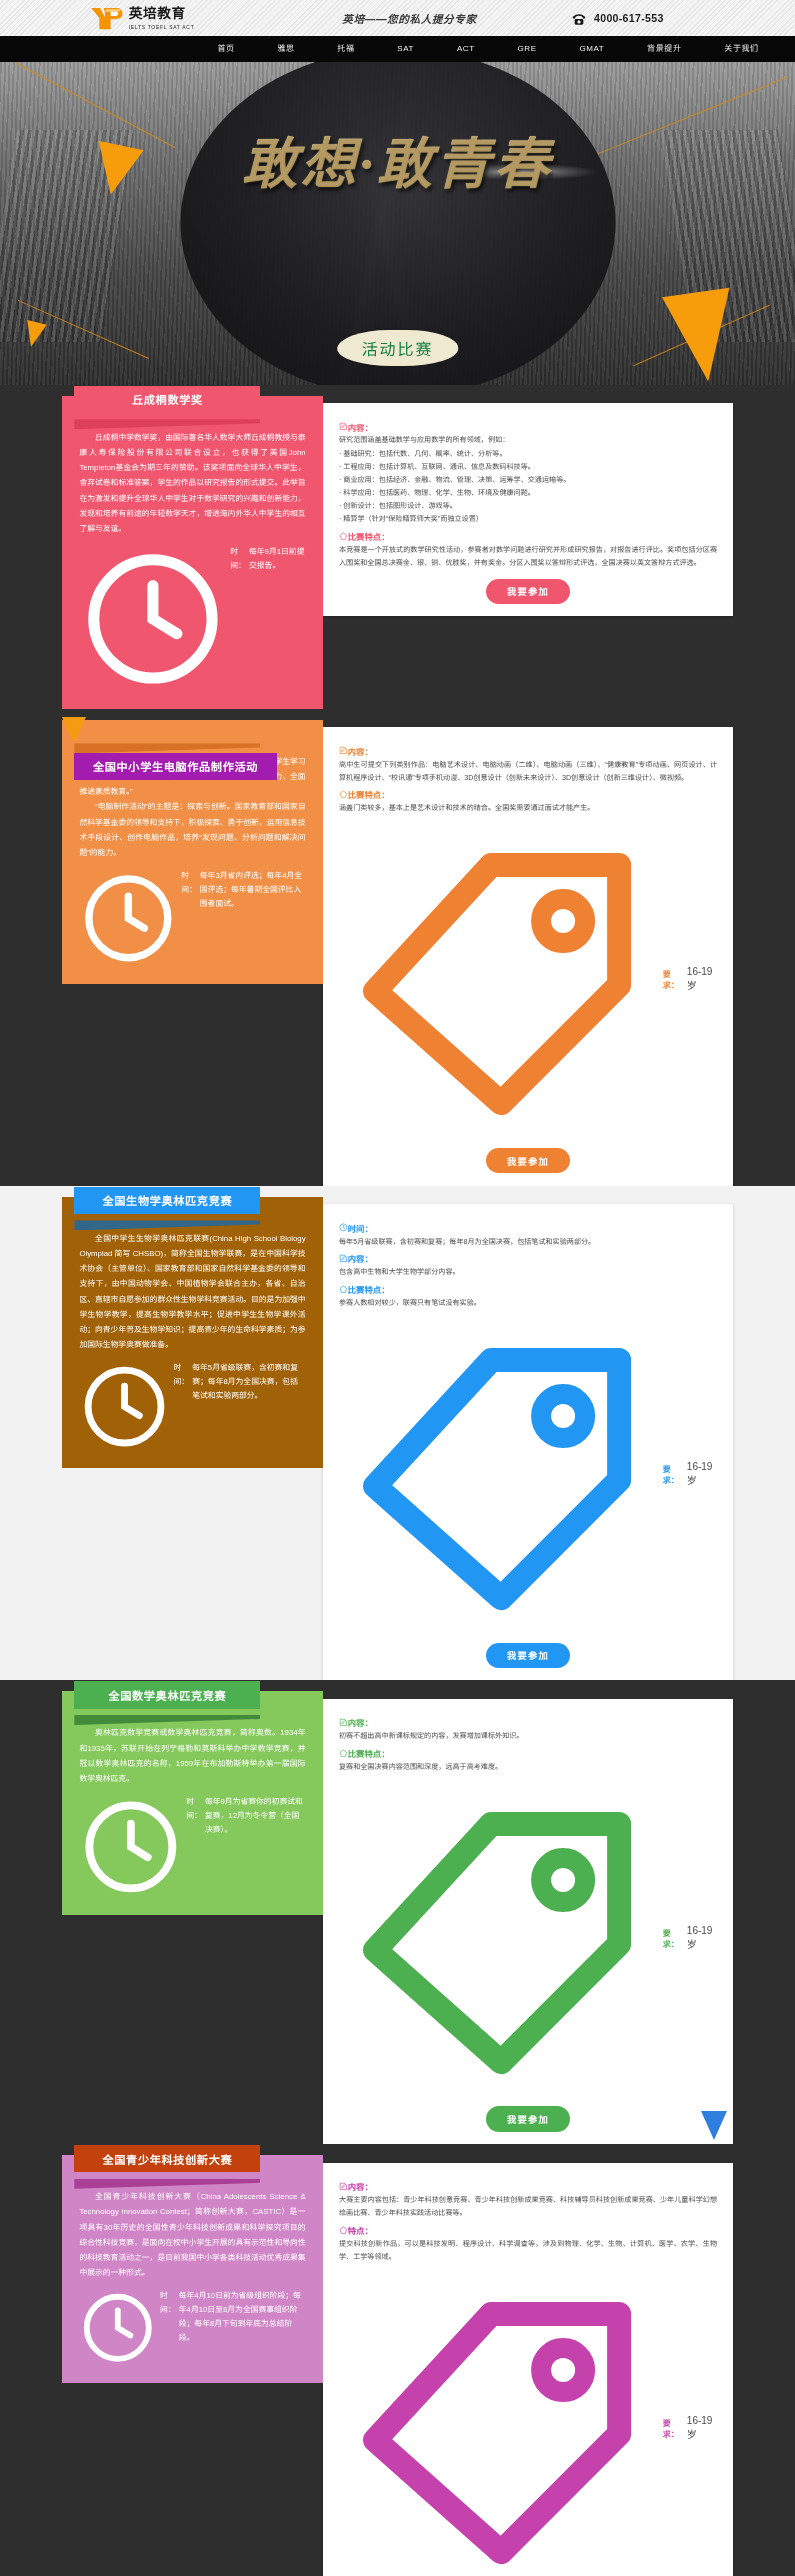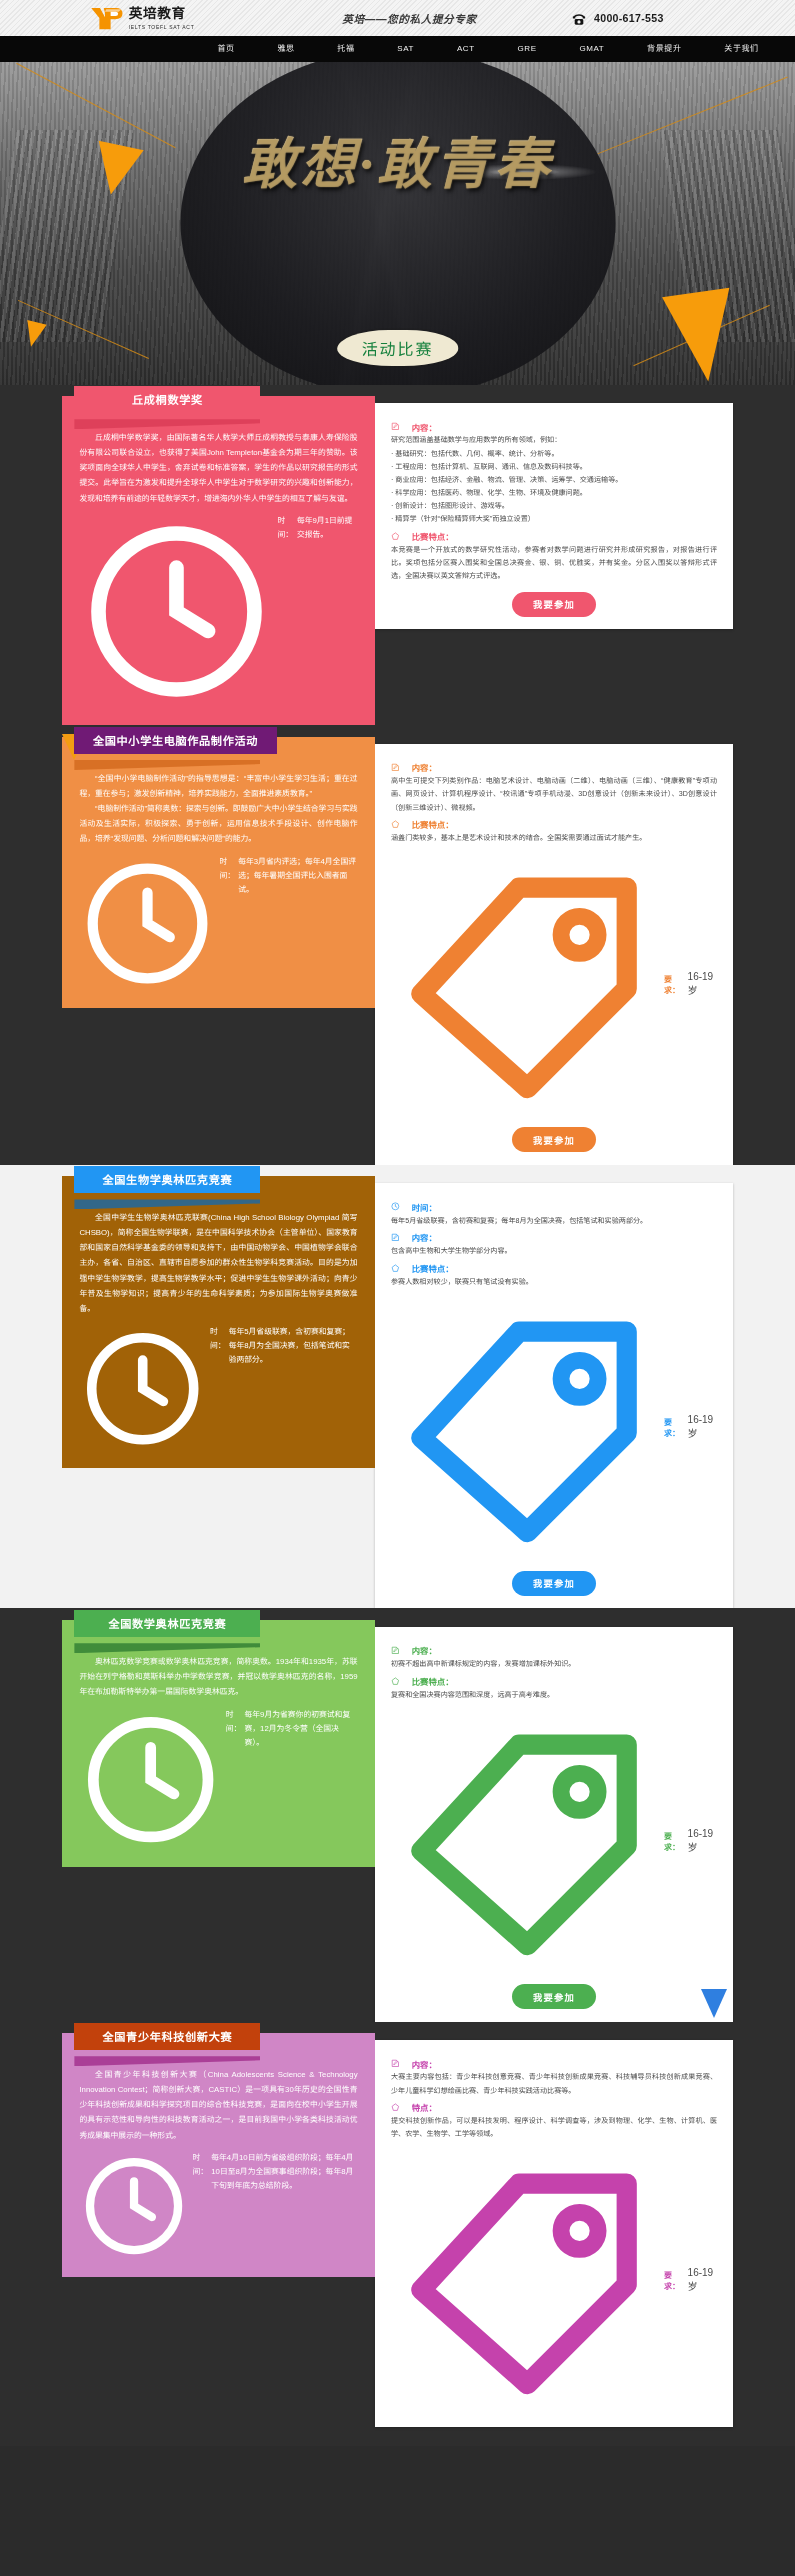--- a/index.html
+++ b/index.html
@@ -110,21 +110,21 @@
   }
   .band { position: relative; width: 100%; }
   .band-dark { background: #2e2e2e; }
   .band-light { background: #f2f2f2; }
 
   .card-row {
     position: relative; width: 671px; margin: 0 auto;
     display: flex; align-items: flex-start; padding: 11.2px 0 0;
   }
   .card-left {
-    width: 313px; flex: none; position: relative;
+    width: 261px; flex: none; position: relative;
     padding: 34px 17.4px 16px; min-height: 186px;
   }
   .card-ribbon {
     position: absolute; left: 12.4px; top: -10px; min-width: 186px;
     padding: 5.6px 18.6px; text-align: center;
     font-size: 11.2px; font-weight: 700; color: #fff; letter-spacing: 0.6px;
     white-space: nowrap; z-index: 3;
   }
   .card-ribbon::after {
     content: ""; position: absolute; left: 0; right: -2.5px; top: 100%;
@@ -140,21 +140,21 @@
     margin-top: 8.7px; font-size: 7.8px; line-height: 1.8; color: #fff;
     display: flex; gap: 3.1px; align-items: flex-start;
   }
   .card-right {
     flex: 1; background: #fff; color: #444;
     padding: 13.7px 16px 12.4px; min-height: 168px; margin-top: 7.5px;
     box-shadow: 0 0.6px 2.5px rgba(0,0,0,.25);
   }
   .sec { margin-bottom: 3.7px; }
   .sec-head {
-    display: flex; align-items: center; gap: 12px;
+    display: flex; align-items: center; gap: 0;
     font-size: 8.4px; font-weight: 700; margin: 3.7px 0 1.9px;
   }
   .sec-head .ico { width: 8.7px; height: 8.7px; flex: none; }
   .sec-text { font-size: 7.1px; line-height: 1.85; color: #4a4a4a; text-align: justify; }
   .sec-list { list-style: none; font-size: 7.1px; line-height: 1.85; color: #4a4a4a; }
   .sec-list li::before { content: "· "; }
   .req-line { display: flex; align-items: center; gap: 3.7px; font-size: 8px; font-weight: 700; margin-top: 2.5px; }
   .req-line .val { font-weight: 400; font-size: 10px; color: #4a4a4a; }
   .join-wrap { text-align: center; margin-top: 8.7px; }
   .join-btn {
@@ -277,25 +277,25 @@
             </div>
             <div class="sec-text">本竞赛是一个开放式的数学研究性活动，参赛者对数学问题进行研究并形成研究报告，对报告进行评比。奖项包括分区赛入围奖和全国总决赛金、银、铜、优胜奖，并有奖金。分区入围奖以答辩形式评选，全国决赛以英文答辩方式评选。</div>
           </div>
           <div class="join-wrap"><button class="join-btn" style="background: rgb(240, 86, 110);">我要参加</button></div>
         </div>
       </div>
     </div>
     <div class="band band-dark bg-stripe-dark">
       <div class="card-row">
         <div class="card-left" style="background: rgb(240, 143, 69);">
-          <div class="card-ribbon" style="background: #701a75;">全国中小学生电脑作品制作活动</div>
+          <div class="card-ribbon" style="background: #a21caf; margin-top: 43px;">全国中小学生电脑作品制作活动</div>
           <div style="position: absolute; left: 12.4px; top: 23.6px; width: 186px; height: 10px; z-index: 1; background: rgb(210, 104, 29); clip-path: polygon(0px 0px, 100% 0px, 100% 40%, 0px 100%); opacity: 0.8;"></div>
           <div class="card-body-text">
             <div>“全国中小学电脑制作活动”的指导思想是：“丰富中小学生学习生活；重在过程，重在参与；激发创新精神，培养实践能力，全面推进素质教育。”</div>
-            <div>“电脑制作活动”简称奥数：探索与创新。即鼓励广大中小学生结合学习与实践活动及生活实际，积极探索、勇于创新，运用信息技术手段设计、创作电脑作品，培养“发现问题、分析问题和解决问题”的能力。</div>
+            <div>“电脑制作活动”的主题是：探索与创新。国家教育部和国家自然科学基金委的领导和支持下，积极探索、勇于创新，运用信息技术手段设计、创作电脑作品，培养“发现问题、分析问题和解决问题”的能力。</div>
           </div>
           <div class="card-meta">
             <svg class="ico" viewBox="0 0 16 16">
               <circle cx="8" cy="8" r="6.4" fill="none" stroke="#ffffff" stroke-width="1.2"></circle>
               <path d="M8 4.4 L8 8 L10.6 9.6" fill="none" stroke="#ffffff" stroke-width="1.2" stroke-linecap="round"></path>
             </svg>
             <span>时间：</span>
             <span>每年3月省内评选；每年4月全国评选；每年暑期全国评比入围者面试。</span>
           </div>
         </div>

